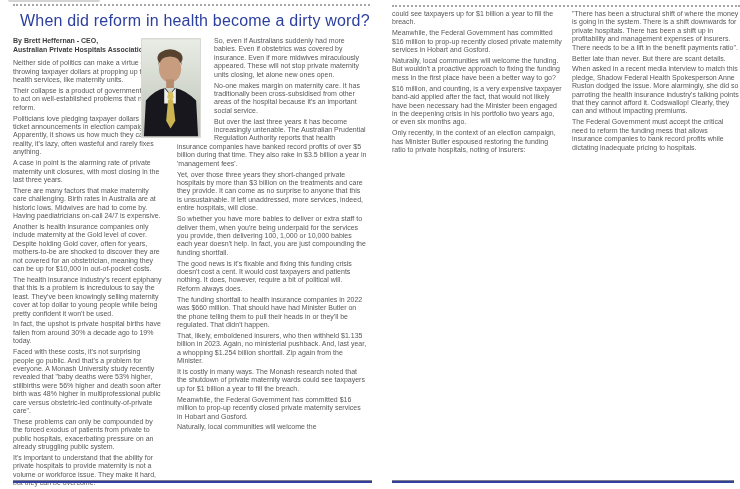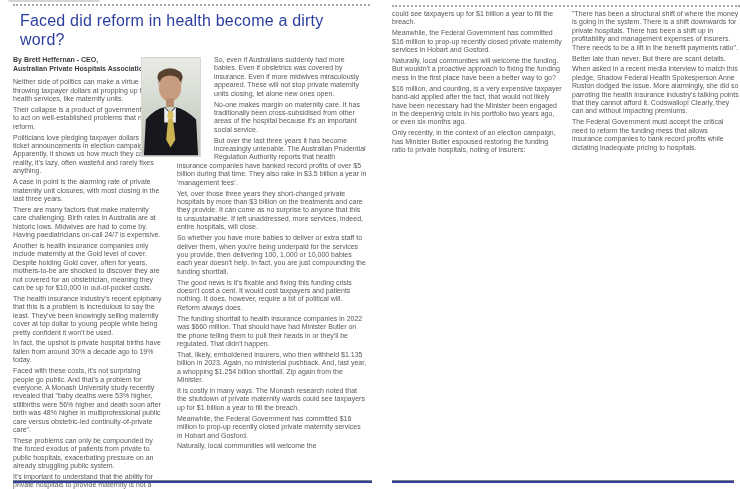--- a/index.html
+++ b/index.html
@@ -39,21 +39,21 @@
 </style>
 </head>
 <body>
 
 <div class="spread">
 
   <div class="page page-left">
     <div class="corner-artifact"></div>
     <div class="rule-dotted"></div>
 
-    <h1 class="title">Faced did reform in health become a dirty word?</h1>
+    <h1 class="title">When did reform in health become a dirty word?</h1>
 
     <div class="cols">
       <div class="colA">
         <div class="byline">
           <p class="byline-line">By Brett Heffernan - CEO,</p>
           <p class="byline-line">Australian Private Hospitals Association</p>
         </div>
         <p class="body">Neither side of politics can make a virtue of throwing taxpayer dollars at propping up failing health services, like maternity units.</p>
         <p class="body">Their collapse is a product of government failure to act on well-established problems that need reform.</p>
         <p class="body">Politicians love pledging taxpayer dollars on big ticket announcements in election campaigns. Apparently, it shows us how much they care. In reality, it's lazy, often wasteful and rarely fixes anything.</p>

